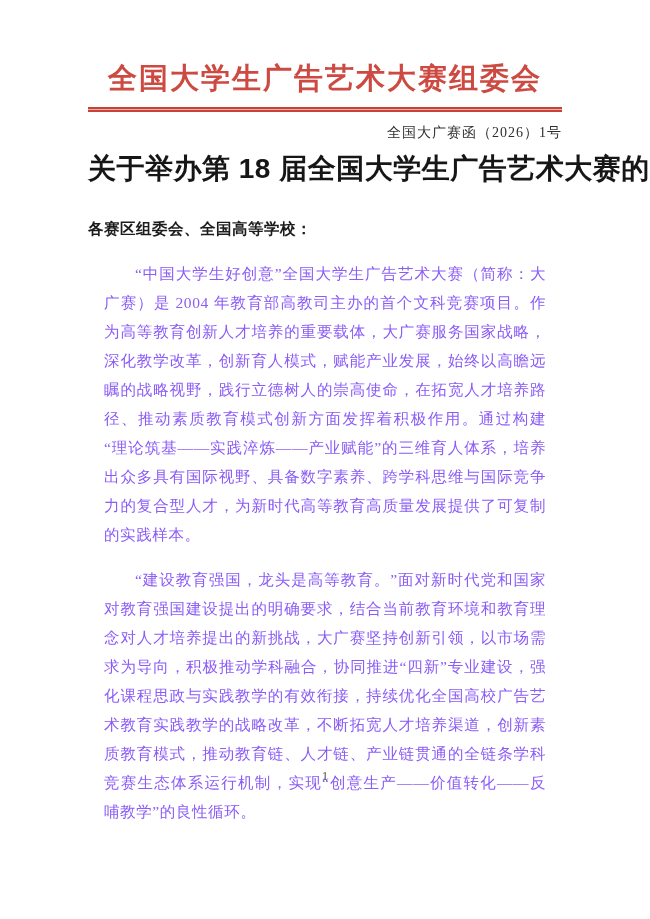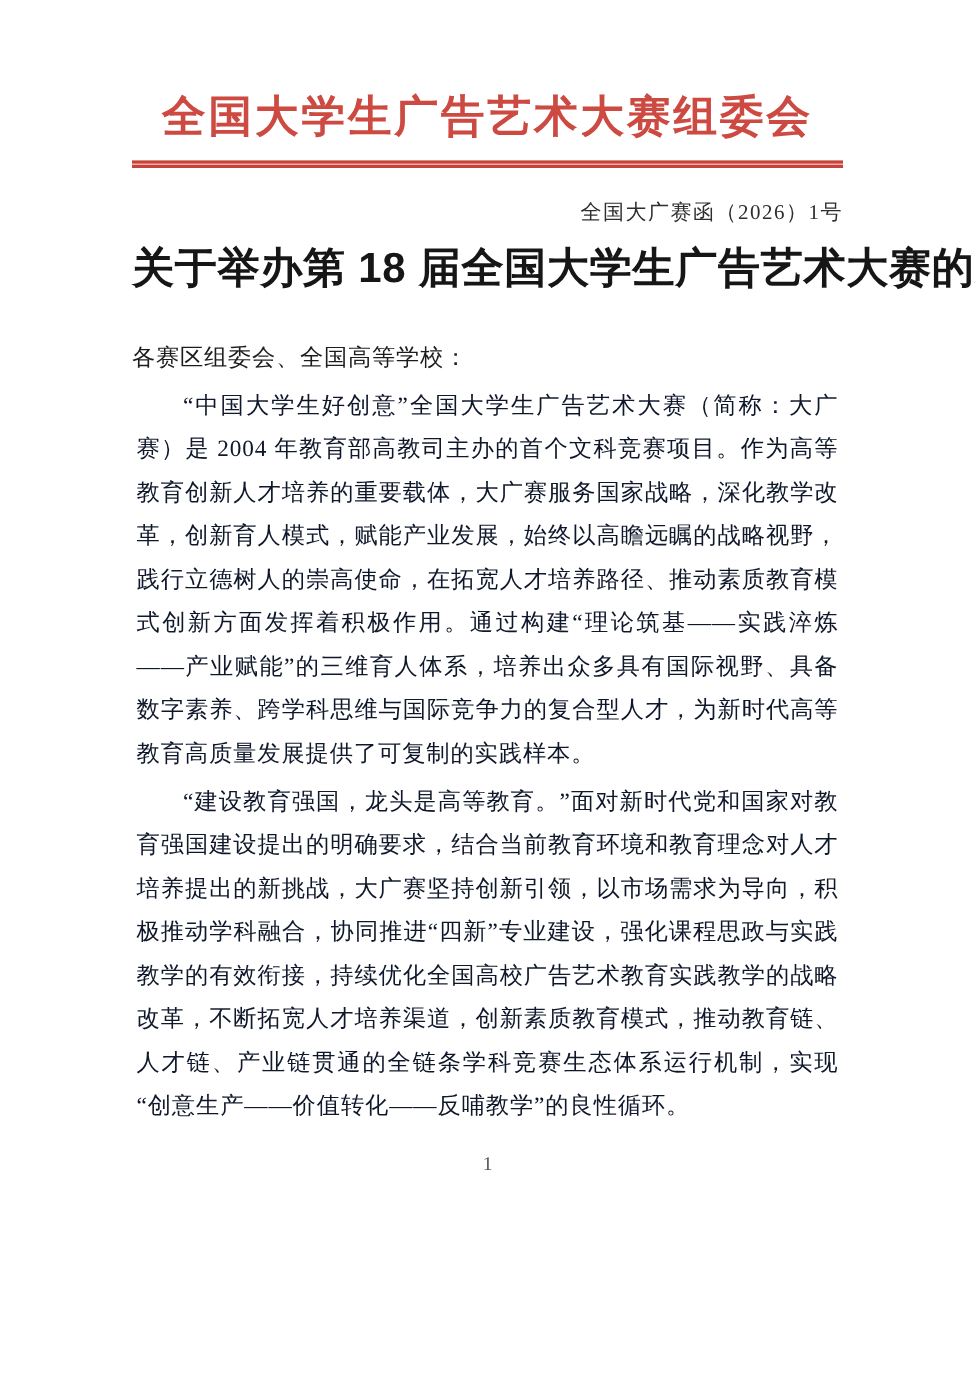--- a/index.html
+++ b/index.html
@@ -34,21 +34,21 @@
     white-space: nowrap;
   }
   .red-rule {
     margin-top: 9px;
     height: 1px;
     border-top: 2px solid #c8423a;
     border-bottom: 2px solid #c8423a;
     background: #eeb0ab;
   }
   .doc-number {
-    margin-top: 22px;
+    margin-top: 12px;
     text-align: right;
     font-size: 14px;
     line-height: 18px;
     color: #2e2e2e;
     letter-spacing: 1px;
   }
   .notice-title {
     margin: 13px 0 0 0;
     text-align: center;
     font-size: 28px;
@@ -56,33 +56,33 @@
     font-weight: bold;
     color: #161616;
     font-family: "Liberation Sans", "DejaVu Sans", sans-serif;
     letter-spacing: 0.5px;
     white-space: nowrap;
   }
   .salutation {
     margin-top: 31px;
     font-size: 15.5px;
     line-height: 29px;
-    font-weight: normal;
+    font-weight: bold;
     color: #1c1c1c;
     font-family: "Liberation Sans", "DejaVu Sans", sans-serif;
     letter-spacing: 0.5px;
   }
   .body-para {
-    margin: 3px;
+    margin: 16px;
     font-size: 15.5px;
     line-height: 29px;
     text-align: justify;
     text-justify: inter-ideograph;
     text-indent: 2em;
-    color: #0f172a;
+    color: #8b5cf6;
     letter-spacing: 0.6px;
   }
   .page-number {
     position: absolute;
     left: 0;
     right: 0;
     bottom: 36px;
     text-align: center;
     font-size: 13px;
     color: #555555;

